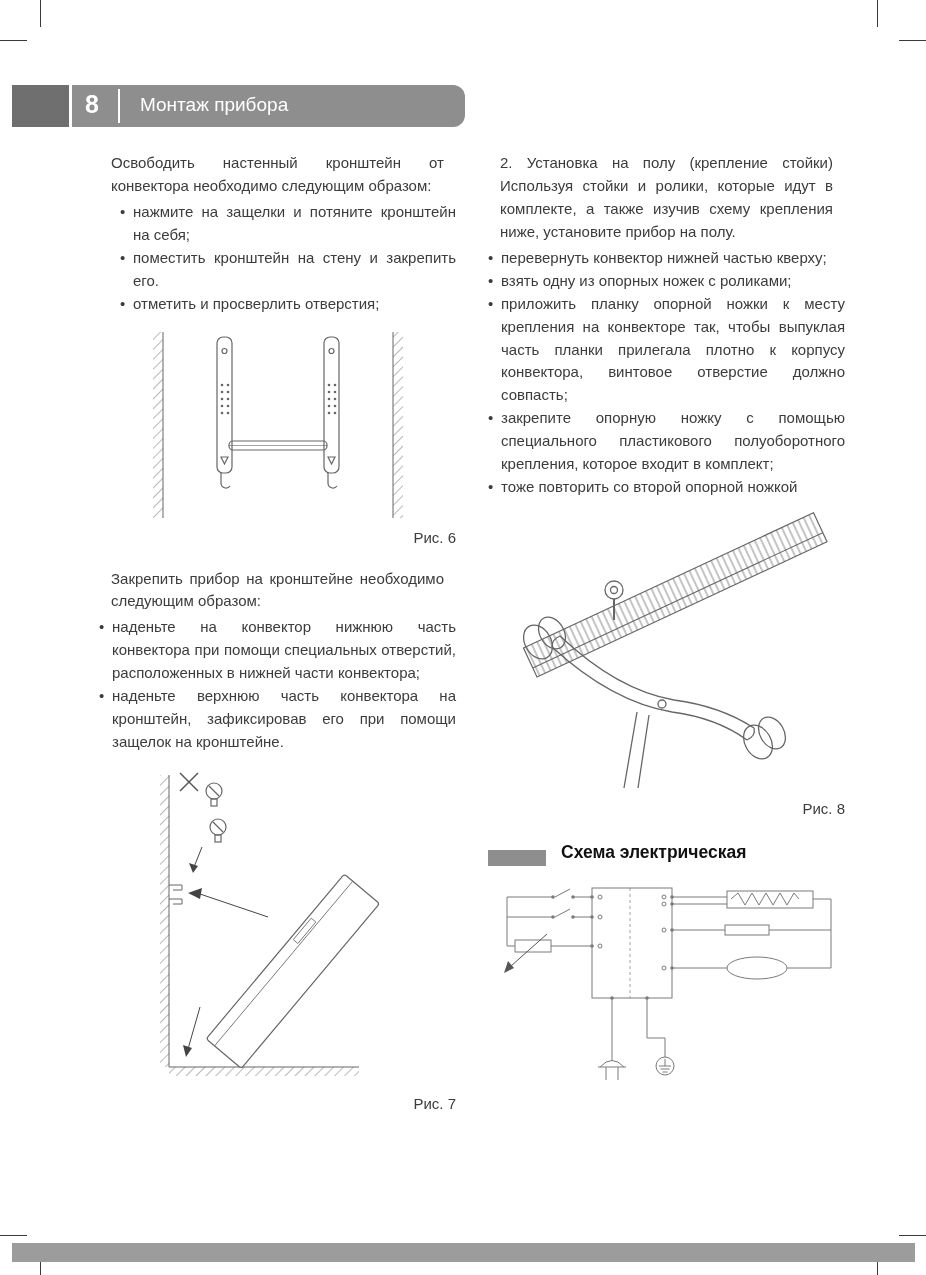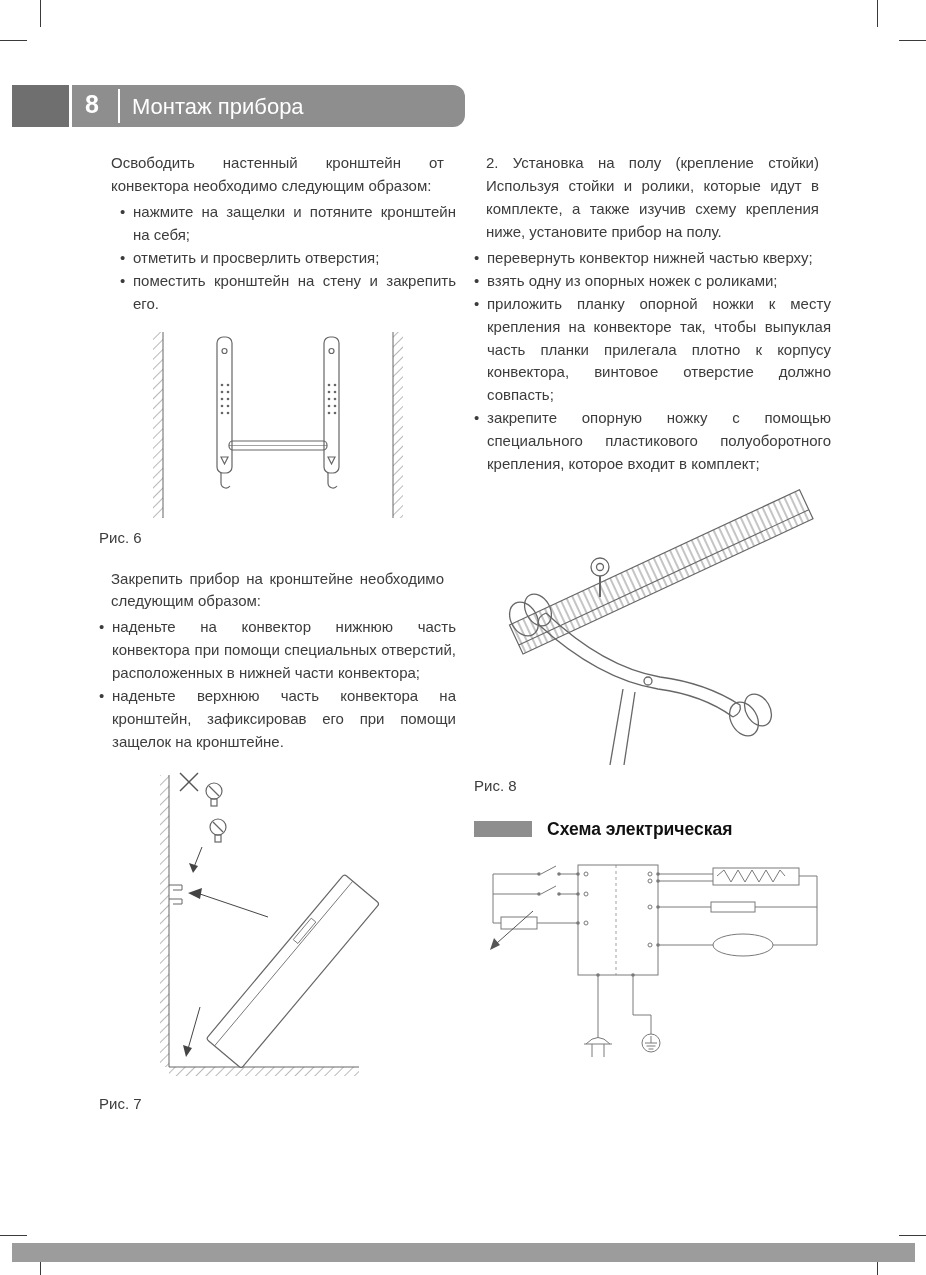--- a/index.html
+++ b/index.html
@@ -7,36 +7,36 @@
   .page{position:relative;width:926px;height:1275px;background:#fff;overflow:hidden;
         font-family:"Liberation Sans","DejaVu Sans",sans-serif;color:#3c3c3c}
   .crop{position:absolute;background:#3a3a3a}
 
   
   .header{position:absolute;left:12px;top:85px;width:453px;height:42px}
   .hdr-block{position:absolute;left:0;top:0;width:57px;height:42px;background:#6f6f6f}
   .hdr-bar{position:absolute;left:60px;top:0;width:393px;height:42px;background:#8e8e8e;border-radius:0 12px 12px 0}
   .hdr-num{position:absolute;left:13px;top:5px;font-size:25px;font-weight:bold;color:#fff}
   .hdr-sep{position:absolute;left:46px;top:4px;width:2px;height:34px;background:#fff}
-  .hdr-title{position:absolute;left:60px;top:9px;font-size:22px;color:#fff;white-space:nowrap}
+  .hdr-title{position:absolute;left:68px;top:9px;font-size:19px;color:#fff;white-space:nowrap}
 
   
   .col{position:absolute;top:152px;width:357px;font-size:15px;line-height:1.53;text-align:justify}
   .col-left{left:99px}
-  .col-right{left:474px}
+  .col-right{left:488px}
   .para{margin:0 12px 3px}
   .bullet{position:relative;padding-left:13px}
   .bullet::before{content:"\2022";position:absolute;left:0;top:0}
   .indent .bullet{margin-left:21px}
 
   .figure{text-align:center;margin-top:13px}
   .figure svg{display:block;margin:0 auto}
-  .figcap{text-align:left;margin:6px 0 18px;color:#3c3c3c}
-
-  .sec-head{display:flex;align-items:center;margin:16px 0 12px}
+  .figcap{text-align:right;margin:6px 0 18px;color:#3c3c3c}
+
+  .sec-head{display:flex;align-items:flex-end;margin:16px 0 12px}
   .sec-bar{width:58px;height:16px;background:#8e8e8e;margin-right:15px;flex:0 0 auto}
   .sec-title{font-weight:bold;font-size:17.5px;color:#111;white-space:nowrap}
 
   .footer-bar{position:absolute;left:12px;top:1243px;width:903px;height:19px;background:#9c9c9c}
 </style>
 </head>
 <body>
 
 <div class="page">
 
@@ -55,22 +55,22 @@
       <span class="hdr-num">8</span>
       <span class="hdr-sep"></span>
       <span class="hdr-title">Монтаж прибора</span>
     </div>
   </div>
 
   <div class="col col-left">
     <p class="para">Освободить настенный кронштейн от конвектора необходимо следующим образом:</p>
     <div class="indent">
       <div class="bullet">нажмите на защелки и потяните кронштейн на себя;</div>
+      <div class="bullet">поместить кронштейн на стену и закрепить его.</div>
       <div class="bullet">отметить и просверлить отверстия;</div>
-      <div class="bullet">поместить кронштейн на стену и закрепить его.</div>
     </div>
 
     <div class="figure">
       <svg width="250" height="192" viewBox="0 0 250 192">
         <defs>
           <pattern id="hatch6" width="7" height="7" patternUnits="userSpaceOnUse" patternTransform="rotate(45)">
             <line x1="0" y1="0" x2="0" y2="7" stroke="#8a8a8a" stroke-width="1.2"></line>
           </pattern>
         </defs>
         <rect x="0" y="3" width="10" height="186" fill="url(#hatch6)"></rect>
@@ -166,20 +166,21 @@
     <div class="figcap">Рис. 7</div>
   </div>
 
   <div class="col col-right">
     <p class="para">2. Установка на полу (крепление стойки) Используя стойки и ролики, которые идут в комплекте, а также изучив схему крепления ниже, установите прибор на полу.</p>
     <div>
       <div class="bullet">перевернуть конвектор нижней частью кверху;</div>
       <div class="bullet">взять одну из опорных ножек с роликами;</div>
       <div class="bullet">приложить планку опорной ножки к месту крепления на конвекторе так, чтобы выпуклая часть планки прилегала плотно к корпусу конвектора, винтовое отверстие должно совпасть;</div>
       <div class="bullet">закрепите опорную ножку с помощью специального пластикового полуоборотного крепления, которое входит в комплект;</div>
+      <div class="bullet">тоже повторить со второй опорной ножкой</div>
     </div>
 
     <div class="figure">
       <svg width="330" height="280" viewBox="0 0 330 280">
         <defs>
           <pattern id="grille8" width="6" height="34" patternUnits="userSpaceOnUse">
             <line x1="3" y1="0" x2="3" y2="34" stroke="#8a8a8a" stroke-width="1"></line>
           </pattern>
         </defs>
         <g transform="translate(35 165) rotate(-25)">

